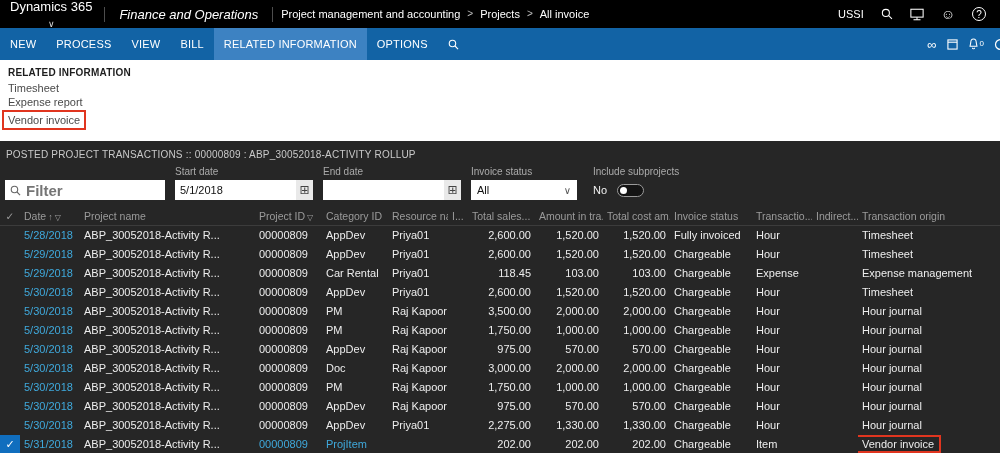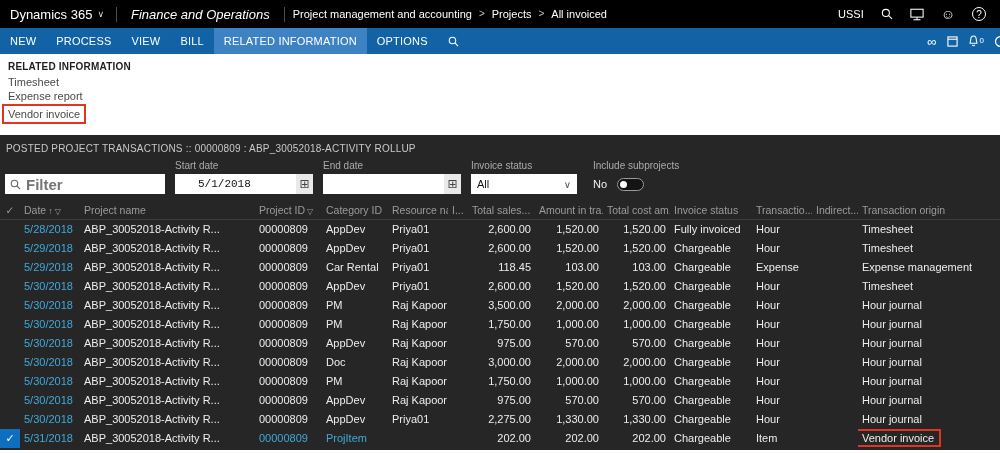--- a/index.html
+++ b/index.html
@@ -4,34 +4,34 @@
 <style>
   * { margin:0; padding:0; box-sizing:border-box; }
   html, body { width:1000px; height:453px; }
   body {
     font-family:"Liberation Sans","DejaVu Sans",sans-serif;
     background:#ffffff; overflow:hidden; font-size:12px;
   }
 
   
   .topbar { height:28px; background:#000; color:#fff; display:flex; align-items:center; }
-  .brand { display:flex; align-items:center; gap:5px; padding:0 12px 0 10px; font-size:13px; white-space:nowrap; }
+  .brand { display:flex; align-items:center; gap:5px; padding:0 12px 0 10px; font-size:13px; white-space:nowrap;flex-direction:column; }
   .chev { font-size:9px; color:#ddd; }
   .vdiv { width:1px; height:15px; background:#4d4d4d; flex:none; }
   .product { padding:0 14px; font-size:13px; white-space:nowrap;font-style:italic; }
   .breadcrumb { display:flex; align-items:flex-start; gap:7px; font-size:11px; margin-left:8px; white-space:nowrap; }
   .bc-sep { color:#c0c0c0; font-size:10px; }
   .topbar-right { margin-left:auto; display:flex; align-items:center; gap:17px; padding-right:14px; font-size:11px; }
   .tb-icon { display:flex; align-items:center; }
   .help-circle { width:14px; height:14px; border:1px solid #fff; border-radius:50%; font-size:10px;
                  display:flex; align-items:center; justify-content:center; }
   .smiley { font-size:14px; line-height:1; }
 
   
-  .menubar { height:26px; background:var(--menubar-blue,#1263a5); display:flex; align-items:stretch;
+  .menubar { height:32px; background:var(--menubar-blue,#1263a5); display:flex; align-items:stretch;
              color:#fff; font-size:11px; overflow:hidden; }
   .menu-item { display:flex; align-items:center; padding:0 10px; letter-spacing:.2px; white-space:nowrap; }
   .menu-item.active { background:var(--active-tab-blue,#3d82c2); }
   .menu-search { display:flex; align-items:center; padding:0 10px; }
   .menubar-right { margin-left:auto; display:flex; align-items:center; gap:10px; padding-right:0; }
   .mb-icon { display:flex; align-items:center; color:#fff; font-size:13px; line-height:1; }
   .badge-sup { font-size:8px; vertical-align:super; margin-left:1px; }
 
   
   .flyout-area { height:81px; background:#fff; padding:7px 0 0 8px; }
@@ -43,21 +43,21 @@
   
   .panel { height:315px; background:var(--panel-bg,#262626); color:#ededed; padding-top:8px; }
   .panel-title { font-size:10px; color:#c9c9c9; padding-left:6px; letter-spacing:.2px; white-space:nowrap; }
   .filter-row { display:flex; align-items:flex-end; padding:6px 0 8px 5px; }
   .input-shell { background:#fff; height:20px; display:flex; align-items:center; }
   .filter-shell { width:160px; padding:0 5px; gap:5px; }
   .filter-shell input { border:none; outline:none; width:100%; font-size:15px; font-family:inherit; color:#222; background:transparent;font-weight:bold; }
   .field { display:flex; flex-direction:column; gap:3px; margin-left:10px; }
   .field-label { font-size:10px; color:#ababab; white-space:nowrap; }
   .date-shell { width:138px; }
-  .date-shell input { border:none; outline:none; flex:1; min-width:0; padding:0 23px; font-size:11px; font-family:Liberation Mono, monospace; color:#111; background:transparent; }
+  .date-shell input { border:none; outline:none; flex:1; min-width:0; padding:0 5px; font-size:11px; font-family:Liberation Sans, sans-serif; color:#111; background:transparent; }
   .cal-btn { width:17px; height:100%; background:#e9e9e9; color:#444; display:flex; align-items:center; justify-content:center; font-size:12px; flex:none; }
   .select-shell { width:106px; justify-content:space-between; padding:0 6px; color:#111; font-size:11px; }
   .select-chev { color:#555; font-size:10px; }
   .toggle-field { margin-left:16px; }
   .toggle-row { display:flex; align-items:center; gap:10px; height:20px; }
   .toggle-value { font-size:11px; color:#f0f0f0; }
   .toggle-pill { width:27px; height:13px; border:1px solid #9a9a9a; border-radius:8px; background:#141414; position:relative; flex:none; }
   .toggle-pill::after { content:""; position:absolute; left:2px; top:2px; width:7px; height:7px; background:#fff; border-radius:50%; }
 
   
@@ -83,21 +83,21 @@
     <span class="chev">∨</span>
   </div>
   <div class="vdiv"></div>
   <div class="product">Finance and Operations</div>
   <div class="vdiv"></div>
   <nav class="breadcrumb">
     <span>Project management and accounting</span>
     <span class="bc-sep">&gt;</span>
     <span>Projects</span>
     <span class="bc-sep">&gt;</span>
-    <span>All invoiced</span>
+    <span>All invoice</span>
   </nav>
   <div class="topbar-right">
     <span>USSI</span>
     <span class="tb-icon">
       <svg width="12" height="12" viewBox="0 0 16 16">
           <circle cx="6.5" cy="6.5" r="4.7" fill="none" stroke="#fff" stroke-width="1.4"></circle>
           <line x1="10.2" y1="10.2" x2="14.6" y2="14.6" stroke="#fff" stroke-width="1.4"></line>
         </svg>
     </span>
     <span class="tb-icon">

